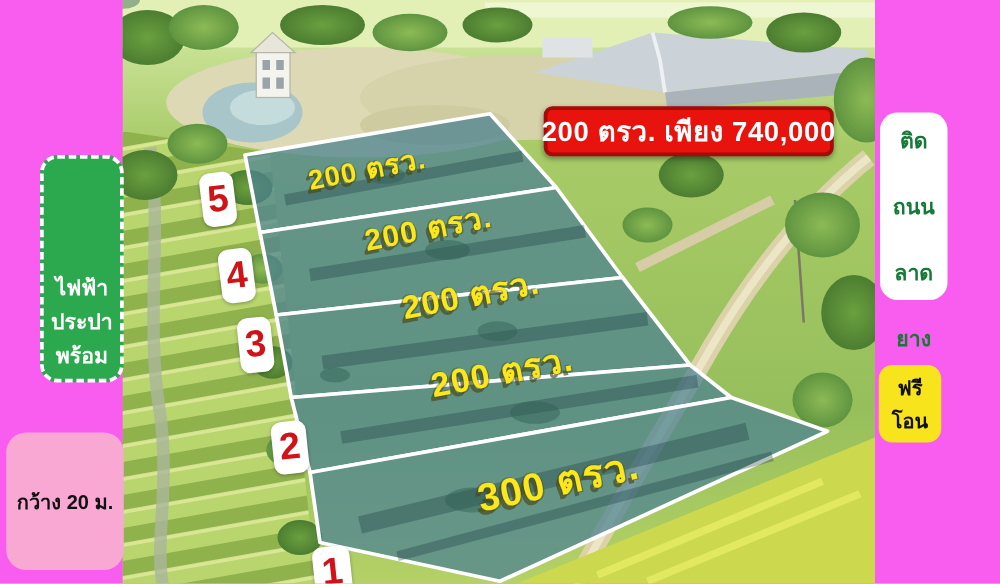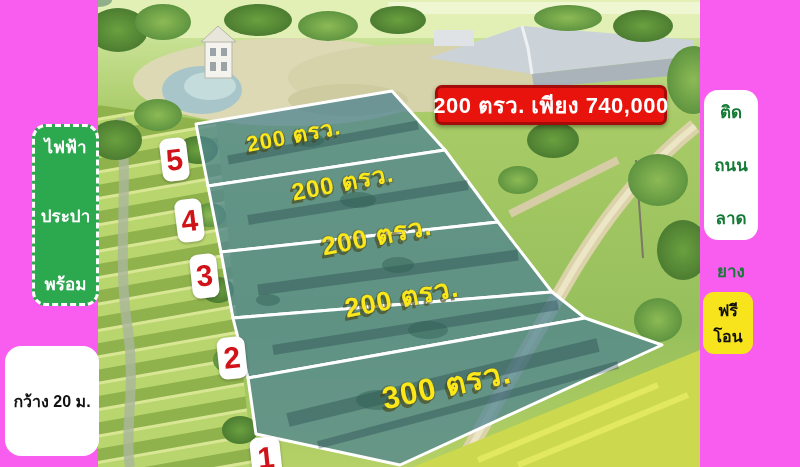--- a/index.html
+++ b/index.html
@@ -8,27 +8,27 @@
     background:#f95def;
     font-family:"Liberation Sans", sans-serif;
   }
   .abs{position:absolute;}
   
   #photo{left:98px;top:0;width:602px;height:467px;}
   
   .utilities-box{
     left:32px;top:124px;width:67px;height:182px;
     background:#2ca84f;border:3px dashed #ffffff;border-radius:14px;
-    display:flex;flex-direction:column;justify-content:space-between;align-items:center;
+    display:flex;flex-direction:column;justify-content:flex-end;align-items:center;
     box-sizing:border-box;padding:6px 2px;
   }
   .utilities-box .line{color:#fff;font-weight:bold;font-size:17px;white-space:nowrap;}
   
   .dims-box{
-    left:5px;top:346px;width:94px;height:110px;background:#ffffff;border-radius:16px;
+    left:5px;top:346px;width:94px;height:110px;background:#f9a8d4;border-radius:16px;
     display:flex;flex-direction:column;justify-content:space-around;align-items:center;
     box-sizing:border-box;padding:10px 2px;
   }
   .dims-box .line{color:#111;font-weight:bold;font-size:16px;white-space:nowrap;}
   
   .price-banner{
     left:435px;top:85px;width:232px;height:40px;
     background:#e8130c;border:3px solid #a50b08;border-radius:7px;
     display:flex;align-items:center;justify-content:center;box-sizing:border-box;
     box-shadow:0 2px 4px rgba(0,0,0,.35);

